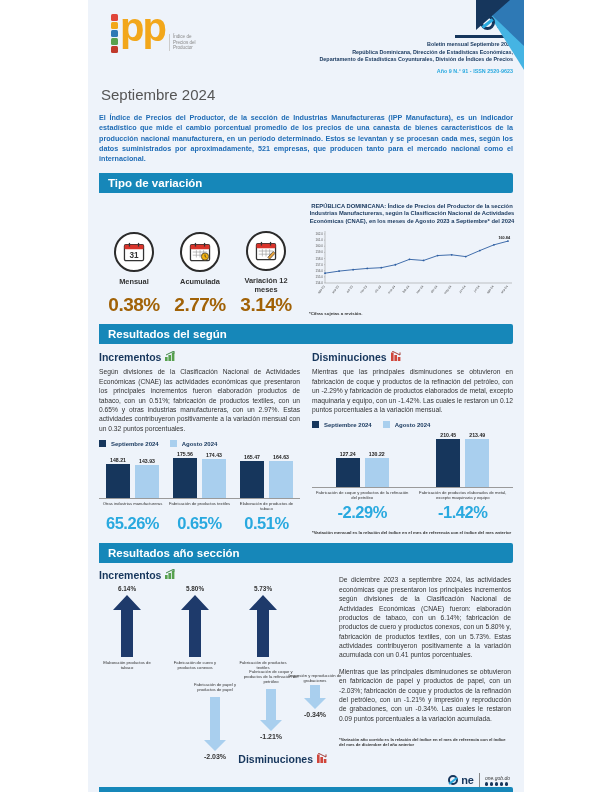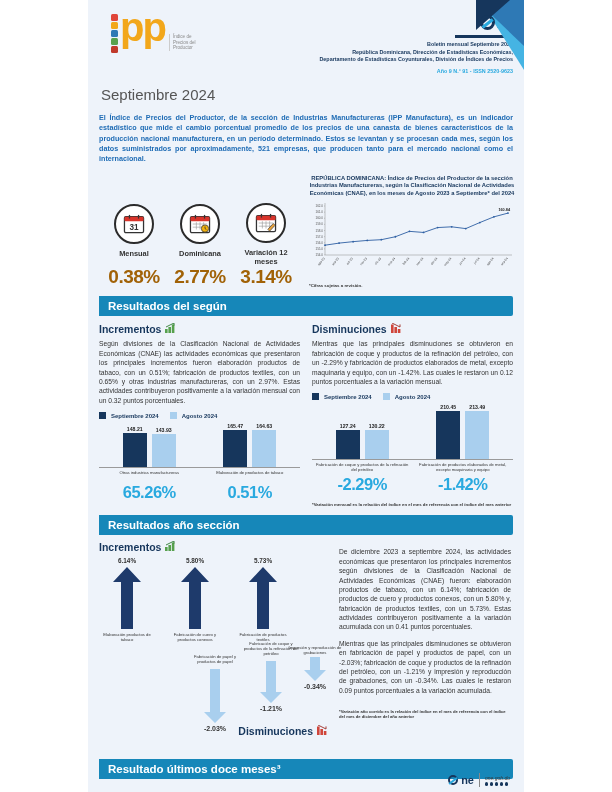--- a/index.html
+++ b/index.html
@@ -117,20 +117,21 @@
         <div class="bul-line">Boletín mensual Septiembre 2024</div>
         <div class="bul-line">República Dominicana, Dirección de Estadísticas Económicas,</div>
         <div class="bul-line">Departamento de Estadísticas Coyunturales, División de Índices de Precios</div>
         <div class="issn">Año 9 N.° 91 - ISSN 2520-9623</div>
       </div>
     </div>
 
     <div class="month-title">Septiembre 2024</div>
     <div class="intro">El Índice de Precios del Productor, de la sección de Industrias Manufactureras (IPP Manufactura), es un indicador estadístico que mide el cambio porcentual promedio de los precios de una canasta de bienes característicos de la producción nacional manufacturera, en un período determinado. Estos se levantan y se procesan cada mes, según los datos suministrados por aproximadamente, 521 empresas, que producen tanto para el mercado nacional como el internacional.</div>
 
+    <div class="secbar">Tipo de variación</div>
 
     <div class="tv-row">
       <div class="stats" id="stats">
           <div class="stat">
             <div class="circ">
               <svg width="22" height="20" viewBox="0 0 24 22">
                 <rect x="1.5" y="3" width="21" height="17.5" rx="1.5" fill="#fff" stroke="#333" stroke-width="1.4"></rect>
                 <rect x="1.5" y="3" width="21" height="5" rx="1.5" fill="#d9342b"></rect>
                 <line x1="7" y1="1" x2="7" y2="5" stroke="#333" stroke-width="1.4"></line>
                 <line x1="17" y1="1" x2="17" y2="5" stroke="#333" stroke-width="1.4"></line>
@@ -151,21 +152,21 @@
                   <line x1="4" y1="11" x2="20" y2="11"></line>
                   <line x1="4" y1="14.5" x2="20" y2="14.5"></line>
                   <line x1="8" y1="9" x2="8" y2="17"></line>
                   <line x1="12" y1="9" x2="12" y2="17"></line>
                   <line x1="16" y1="9" x2="16" y2="17"></line>
                 </g>
                 <circle cx="17.5" cy="16" r="4" fill="#f2b10e" stroke="#333" stroke-width="0.8"></circle>
                 <path d="M17.5 13.8 V16 L19 17" stroke="#333" stroke-width="0.9" fill="none"></path>
               </svg>
             </div>
-    <div class="lbl">Dominicana</div>
+    <div class="lbl">Acumulada</div>
     <div class="val">2.77%</div>
           </div>
           <div class="stat">
             <div class="circ">
               <svg width="22" height="20" viewBox="0 0 24 22">
                 <rect x="1.5" y="3" width="21" height="17.5" rx="1.5" fill="#fff" stroke="#333" stroke-width="1.4"></rect>
                 <rect x="1.5" y="3" width="21" height="5" rx="1.5" fill="#d9342b"></rect>
                 <line x1="7" y1="1" x2="7" y2="5" stroke="#333" stroke-width="1.4"></line>
                 <line x1="17" y1="1" x2="17" y2="5" stroke="#333" stroke-width="1.4"></line>
                 <g stroke="#999" stroke-width="0.7">
@@ -271,20 +272,34 @@
                   <span class="vval">143.93</span>
                   <div class="vbar light" style="height:33px"></div>
                 </div>
       </div>
       <div class="vcat">Otras industrias manufactureras</div>
       <div class="vpct">65.26%</div>
             </div>
             <div class="vgroup">
               <div class="vbars">
         <div class="vcol">
+                  <span class="vval">175.56</span>
+                  <div class="vbar dark" style="height:40px"></div>
+                </div>
+        <div class="vcol">
+                  <span class="vval">174.43</span>
+                  <div class="vbar light" style="height:39px"></div>
+                </div>
+      </div>
+      <div class="vcat">Fabricación de productos textiles</div>
+      <div class="vpct">0.65%</div>
+            </div>
+            <div class="vgroup">
+              <div class="vbars">
+        <div class="vcol">
                   <span class="vval">165.47</span>
                   <div class="vbar dark" style="height:37px"></div>
                 </div>
         <div class="vcol">
                   <span class="vval">164.63</span>
                   <div class="vbar light" style="height:37px"></div>
                 </div>
       </div>
       <div class="vcat">Elaboración de productos de tabaco</div>
       <div class="vpct">0.51%</div>

